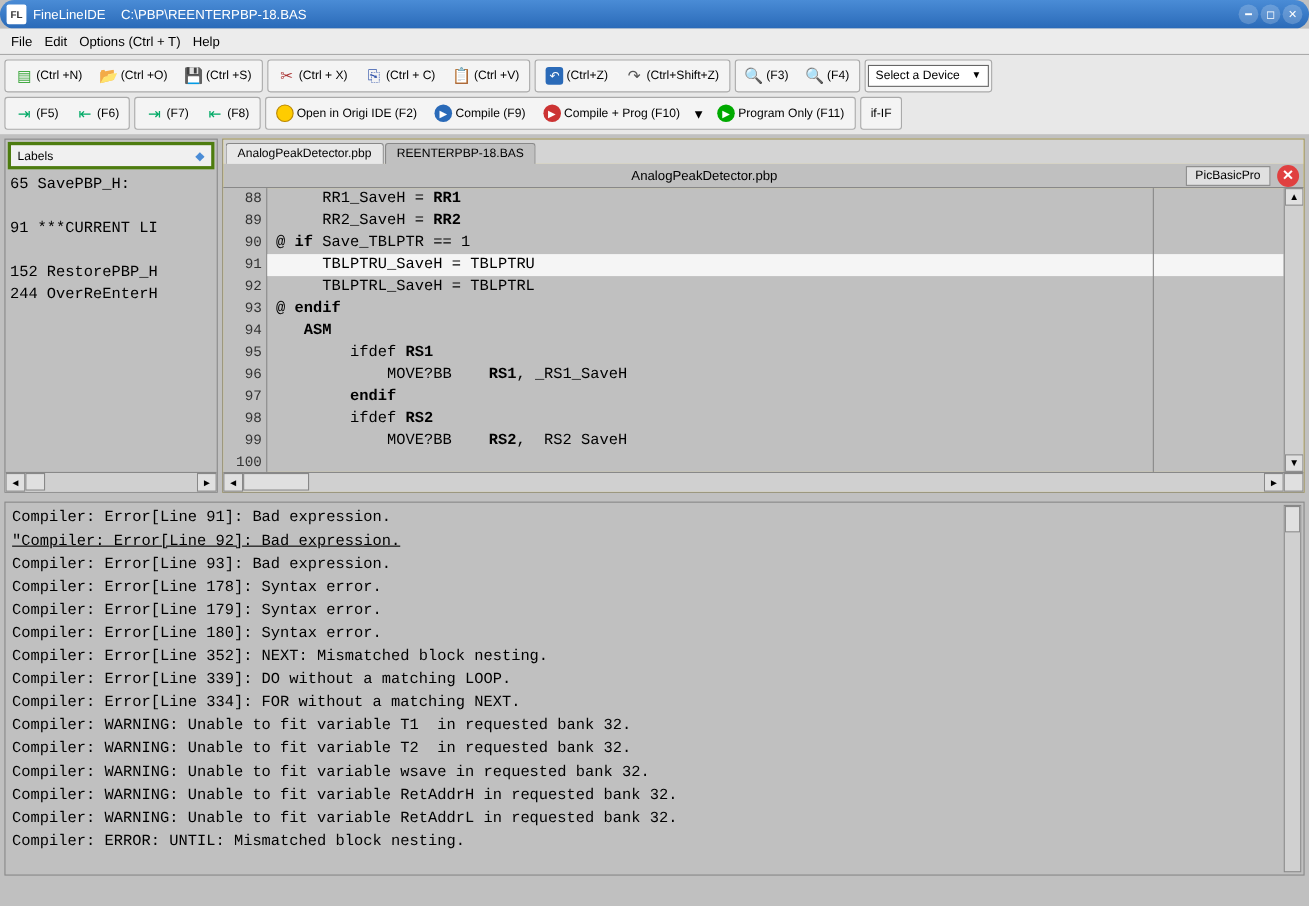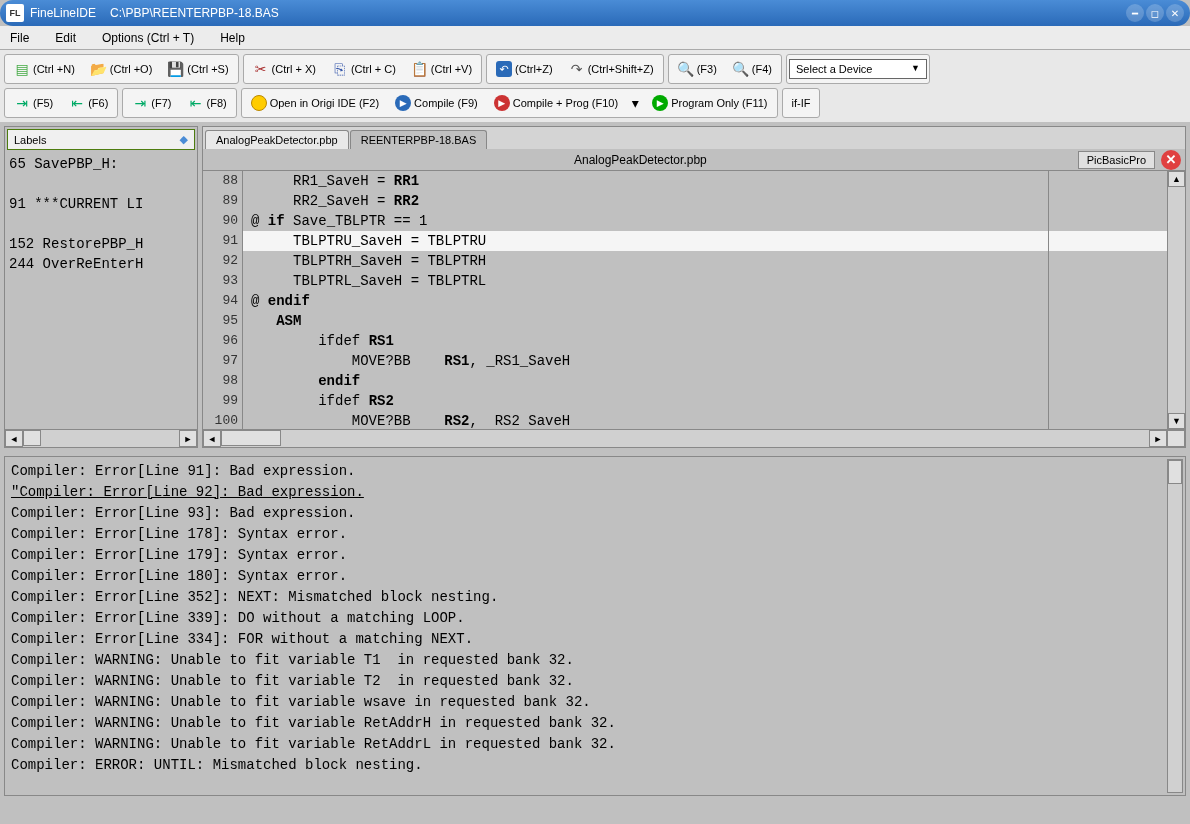--- a/index.html
+++ b/index.html
@@ -3,32 +3,32 @@
 <meta charset="utf-8">
 <style>
 * { box-sizing: border-box; margin: 0; padding: 0; }
 body { font-family: Tahoma, Arial, sans-serif; font-size: 11px; background: #c0c0c0; width: 1190px; height: 824px; overflow: hidden; }
 .titlebar { background: linear-gradient(to bottom, #4a8cd6, #2a6ab8); height: 26px; display: flex; align-items: center; color: white; padding: 0 6px; border-radius: 13px; }
 .titlebar-icon { width: 18px; height: 18px; background: #fff; color: #333; font-size: 9px; font-weight: bold; display: flex; align-items: center; justify-content: center; margin-right: 6px; border-radius: 2px; }
 .titlebar-text { font-size: 12px; }
 .titlebar-path { margin-left: 14px; font-size: 12px; }
 .titlebar-buttons { margin-left: auto; display: flex; gap: 2px; }
 .titlebar-btn { width: 18px; height: 18px; background: rgba(255,255,255,0.2); border-radius: 50%; display: flex; align-items: center; justify-content: center; color: #fff; font-size: 10px; cursor: pointer; }
-.menubar { background: #ececec; border-bottom: 1px solid #aaa; height: 24px; display: flex; align-items: center; padding: 0 6px; gap: 18px; font-size: 12px; }
+.menubar { background: #ececec; border-bottom: 1px solid #aaa; height: 24px; display: flex; align-items: center; padding: 0 6px; gap: 3px; font-size: 12px; }
 .menu-item { cursor: pointer; padding: 2px 4px; }
 .toolbar-container { background: #e8e8e8; padding: 2px; }
 .toolbar-row { display: flex; gap: 4px; flex-wrap: wrap; padding: 2px; }
 .tb-group { display: flex; border: 1px solid #aaa; border-radius: 3px; background: #f4f4f4; padding: 2px; gap: 2px; align-items: center; }
 .tb-btn { display: flex; align-items: center; gap: 3px; padding: 2px 6px; border: 1px solid transparent; border-radius: 2px; cursor: pointer; font-size: 11px; height: 24px; }
 .tb-icon { width: 16px; height: 16px; display: inline-flex; align-items: center; justify-content: center; font-size: 14px; }
-.device-select { border: 1px solid #666; background: #fff; padding: 3px 6px; font-size: 11px; width: 138px; display: flex; justify-content: space-between; align-items: flex-start; cursor: pointer; }
+.device-select { border: 1px solid #666; background: #fff; padding: 3px 6px; font-size: 11px; width: 110px; display: flex; justify-content: space-between; align-items: flex-start; cursor: pointer; }
 .drop-arrow { font-size: 9px; }
 .main-area { display: flex; height: 330px; padding: 4px; gap: 4px; }
 .side-panel { width: 194px; background: #c0c0c0; border: 1px solid #888; display: flex; flex-direction: column; position: relative; }
-.side-header { background: #f0f0f0; border: 1px solid #4d7c0f; margin: 2px; padding: 3px 6px; display: flex; align-items: center; justify-content: space-between; font-size: 11px; cursor: pointer; }
+.side-header { background: #f0f0f0; border: 3px solid #4d7c0f; margin: 2px; padding: 3px 6px; display: flex; align-items: center; justify-content: space-between; font-size: 11px; cursor: pointer; }
 .side-content { flex: 1; font-family: 'Courier New', monospace; font-size: 14px; padding: 2px 4px; overflow: hidden; white-space: nowrap; }
 .side-line { line-height: 20px; }
 .editor-panel { flex: 1; display: flex; flex-direction: column; border: 1px solid #888; background: #fde047; }
 .tab-strip { display: flex; background: #d4d4d4; height: 22px; align-items: flex-end; padding-left: 2px; }
 .tab { background: #e8e8e8; border: 1px solid #888; border-bottom: none; padding: 3px 10px; font-size: 11px; cursor: pointer; border-radius: 3px 3px 0 0; margin-right: 1px; }
 .tab.active { background: #c0c0c0; }
 .editor-header { background: #c0c0c0; display: flex; align-items: center; border-bottom: 1px solid #888; height: 22px; }
 .eh-filename { flex: 1; text-align: center; font-size: 12px; }
 .eh-lang { border: 1px solid #888; padding: 2px 8px; background: #e0e0e0; font-size: 11px; margin-right: 2px; }
 .eh-close { width: 20px; height: 20px; background: #e04040; color: #fff; border-radius: 50%; display: flex; align-items: center; justify-content: center; font-weight: bold; cursor: pointer; margin-right: 4px; margin-left: 4px; font-size: 13px; }
@@ -245,21 +245,20 @@
           <div class="gutter-line">98</div>
           <div class="gutter-line">99</div>
           <div class="gutter-line">100</div>
         </div>
       <div class="code-area" id="code-area">
         <div class="code-rule"></div>
       <div class="code-line"><span>     RR1_SaveH = </span><span class="bold">RR1</span><span></span></div>
           <div class="code-line"><span>     RR2_SaveH = </span><span class="bold">RR2</span><span></span></div>
           <div class="code-line"><span>@ </span><span class="bold">if</span><span> Save_TBLPTR == 1</span></div>
           <div class="code-line highlight">     TBLPTRU_SaveH = TBLPTRU</div>
-          <div class="code-line">     TBLPTRH_SaveH = TBLPTRH</div>
           <div class="code-line">     TBLPTRL_SaveH = TBLPTRL</div>
           <div class="code-line"><span>@ </span><span class="bold">endif</span><span></span></div>
           <div class="code-line"><span>   </span><span class="bold">ASM</span><span></span></div>
           <div class="code-line"><span>        ifdef </span><span class="bold">RS1</span><span></span></div>
           <div class="code-line"><span>            MOVE?BB    </span><span class="bold">RS1</span><span>, _RS1_SaveH</span></div>
           <div class="code-line"><span>        </span><span class="bold">endif</span><span></span></div>
           <div class="code-line"><span>        ifdef </span><span class="bold">RS2</span><span></span></div>
           <div class="code-line"><span>            MOVE?BB    </span><span class="bold">RS2</span><span>,  RS2 SaveH</span></div>
         </div>
       <div class="editor-vscroll">

